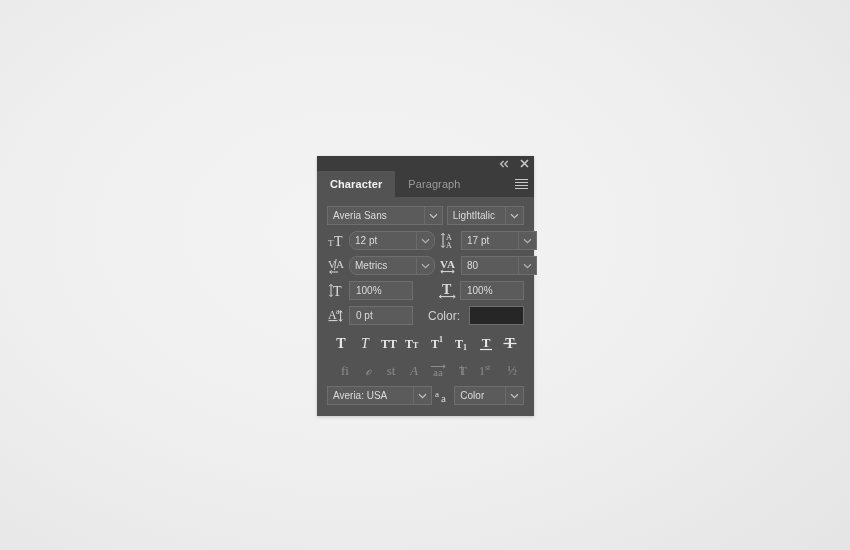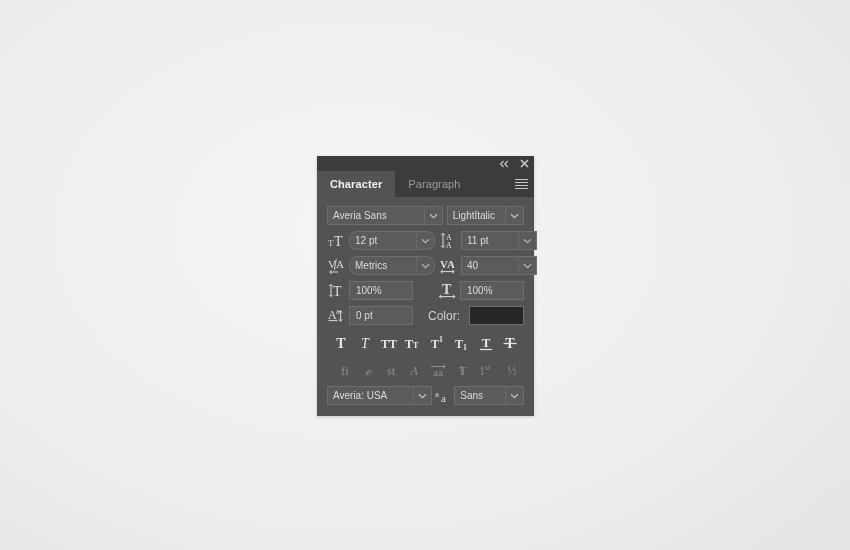--- a/index.html
+++ b/index.html
@@ -292,21 +292,21 @@
         <span class="ico">
           <svg width="20" height="17" viewBox="0 0 20 17">
             <text x="6" y="8" font-family="Liberation Serif, serif" font-size="8" fill="#dcdcdc">A</text>
             <text x="6" y="16" font-family="Liberation Serif, serif" font-size="8" fill="#dcdcdc">A</text>
             <path d="M3 2 L3 15" stroke="#dcdcdc" stroke-width="1"></path>
             <path d="M1.2 3.2 L3 1.2 L4.8 3.2" fill="none" stroke="#dcdcdc" stroke-width="1"></path>
             <path d="M1.2 13.6 L3 15.6 L4.8 13.6" fill="none" stroke="#dcdcdc" stroke-width="1"></path>
           </svg>
         </span>
         <div class="field w-text" style="width:76px">
-          <span class="val">11 pt</span>
+          <span class="val">17 pt</span>
           <span class="caret">
             <svg width="9" height="6" viewBox="0 0 9 6">
                 <path d="M1 1.3 L4.5 4.6 L8 1.3" fill="none" stroke="#b3b3b3" stroke-width="1.2"></path>
               </svg>
           </span>
         </div>
       </div>
     </div>
 
     <div class="row">
@@ -333,21 +333,21 @@
         <span class="ico">
           <svg width="20" height="17" viewBox="0 0 20 17">
             <text x="0" y="11" font-family="Liberation Serif, serif" font-size="11" fill="#dcdcdc" font-weight="bold">V</text>
             <text x="7" y="11" font-family="Liberation Serif, serif" font-size="11" fill="#dcdcdc" font-weight="bold">A</text>
             <path d="M1 14.6 L14 14.6" stroke="#dcdcdc" stroke-width="1"></path>
             <path d="M2.8 13 L0.8 14.6 L2.8 16.2" fill="none" stroke="#dcdcdc" stroke-width="1"></path>
             <path d="M12.2 13 L14.2 14.6 L12.2 16.2" fill="none" stroke="#dcdcdc" stroke-width="1"></path>
           </svg>
         </span>
         <div class="field w-text" style="width:76px">
-          <span class="val">40</span>
+          <span class="val">80</span>
           <span class="caret">
             <svg width="9" height="6" viewBox="0 0 9 6">
                 <path d="M1 1.3 L4.5 4.6 L8 1.3" fill="none" stroke="#b3b3b3" stroke-width="1.2"></path>
               </svg>
           </span>
         </div>
       </div>
     </div>
 
     <div class="row">
@@ -505,21 +505,21 @@
             </svg>
         </span>
       </div>
       <span class="aa-icon">
         <svg width="20" height="16" viewBox="0 0 20 16">
           <text x="2" y="9" font-family="Liberation Serif, serif" font-size="9" fill="#dcdcdc">a</text>
           <text x="8" y="14" font-family="Liberation Serif, serif" font-size="11" fill="#dcdcdc">a</text>
         </svg>
       </span>
       <div class="field w-aa">
-        <span class="val">Sans</span>
+        <span class="val">Color</span>
         <span class="caret">
           <svg width="9" height="6" viewBox="0 0 9 6">
               <path d="M1 1.3 L4.5 4.6 L8 1.3" fill="none" stroke="#c4c4c4" stroke-width="1.2"></path>
             </svg>
         </span>
       </div>
     </div>
 
   </div>
 </div>

